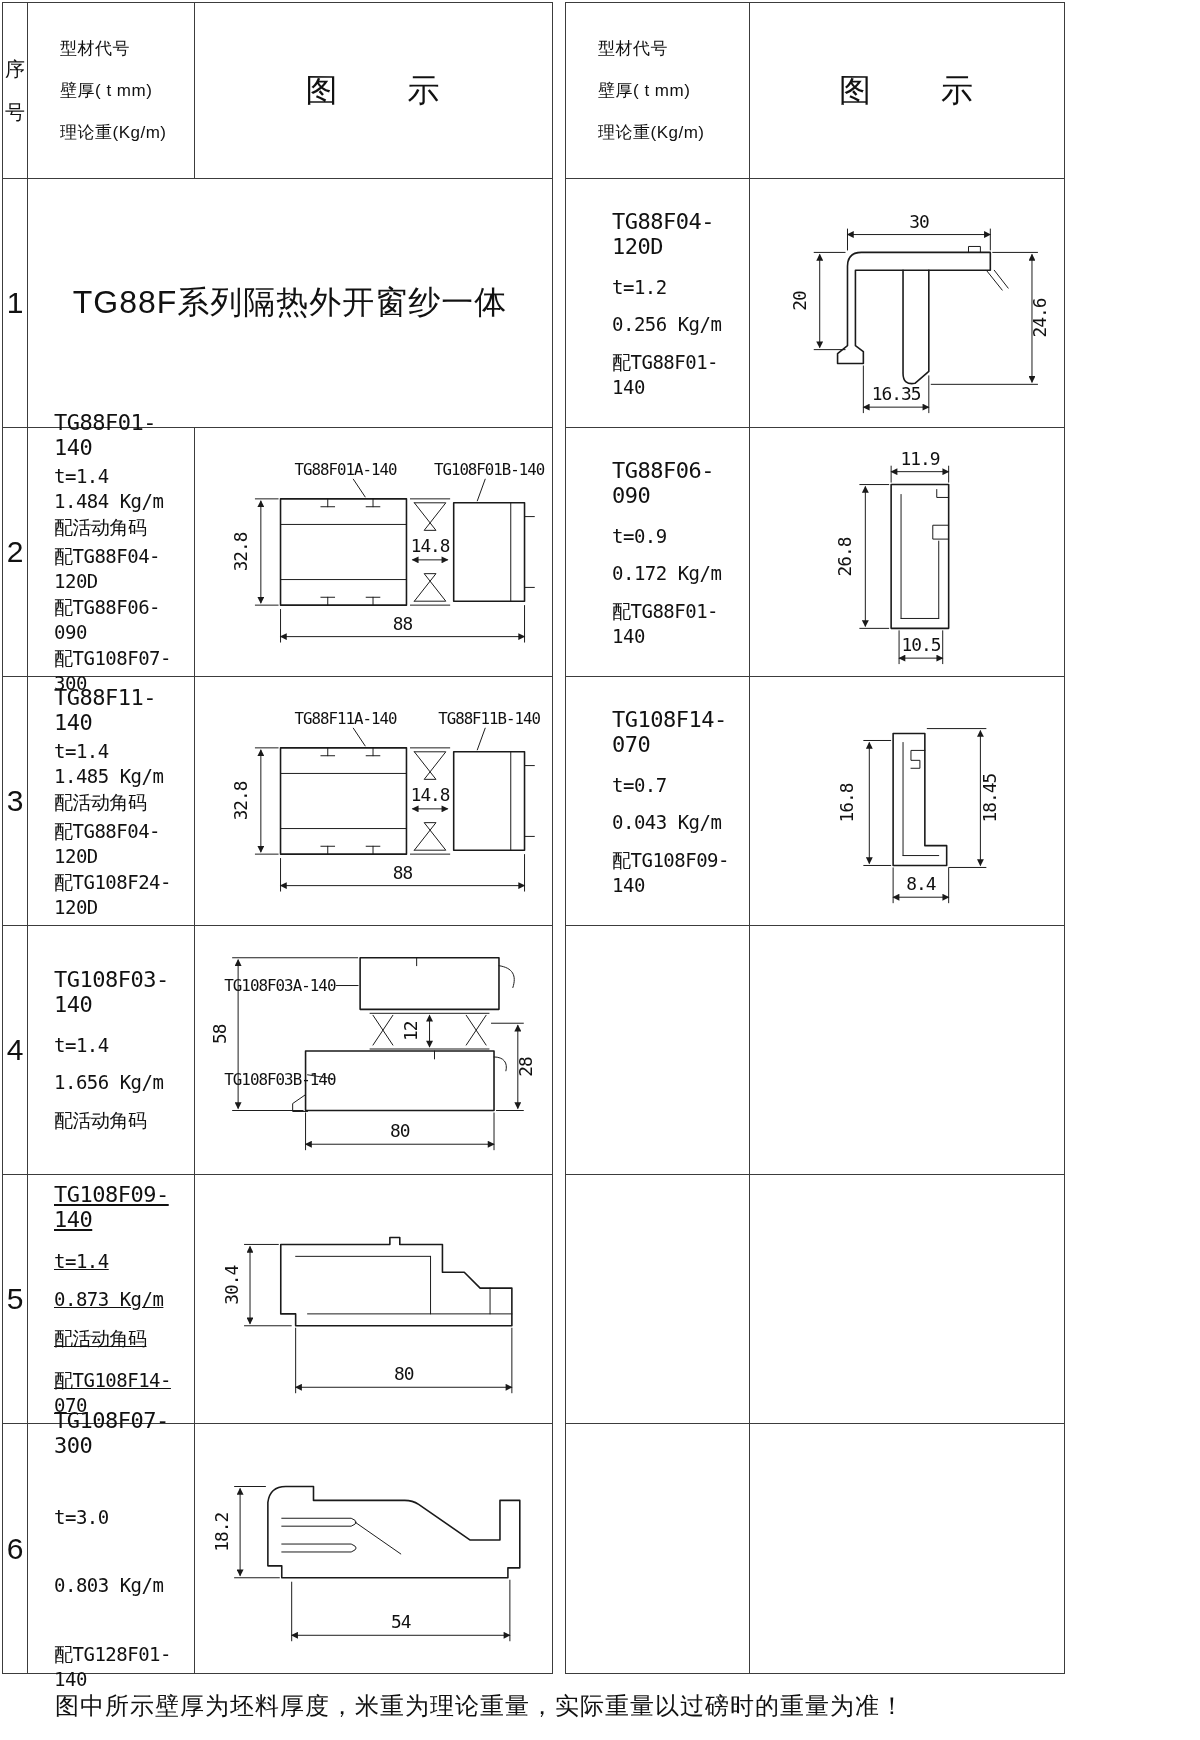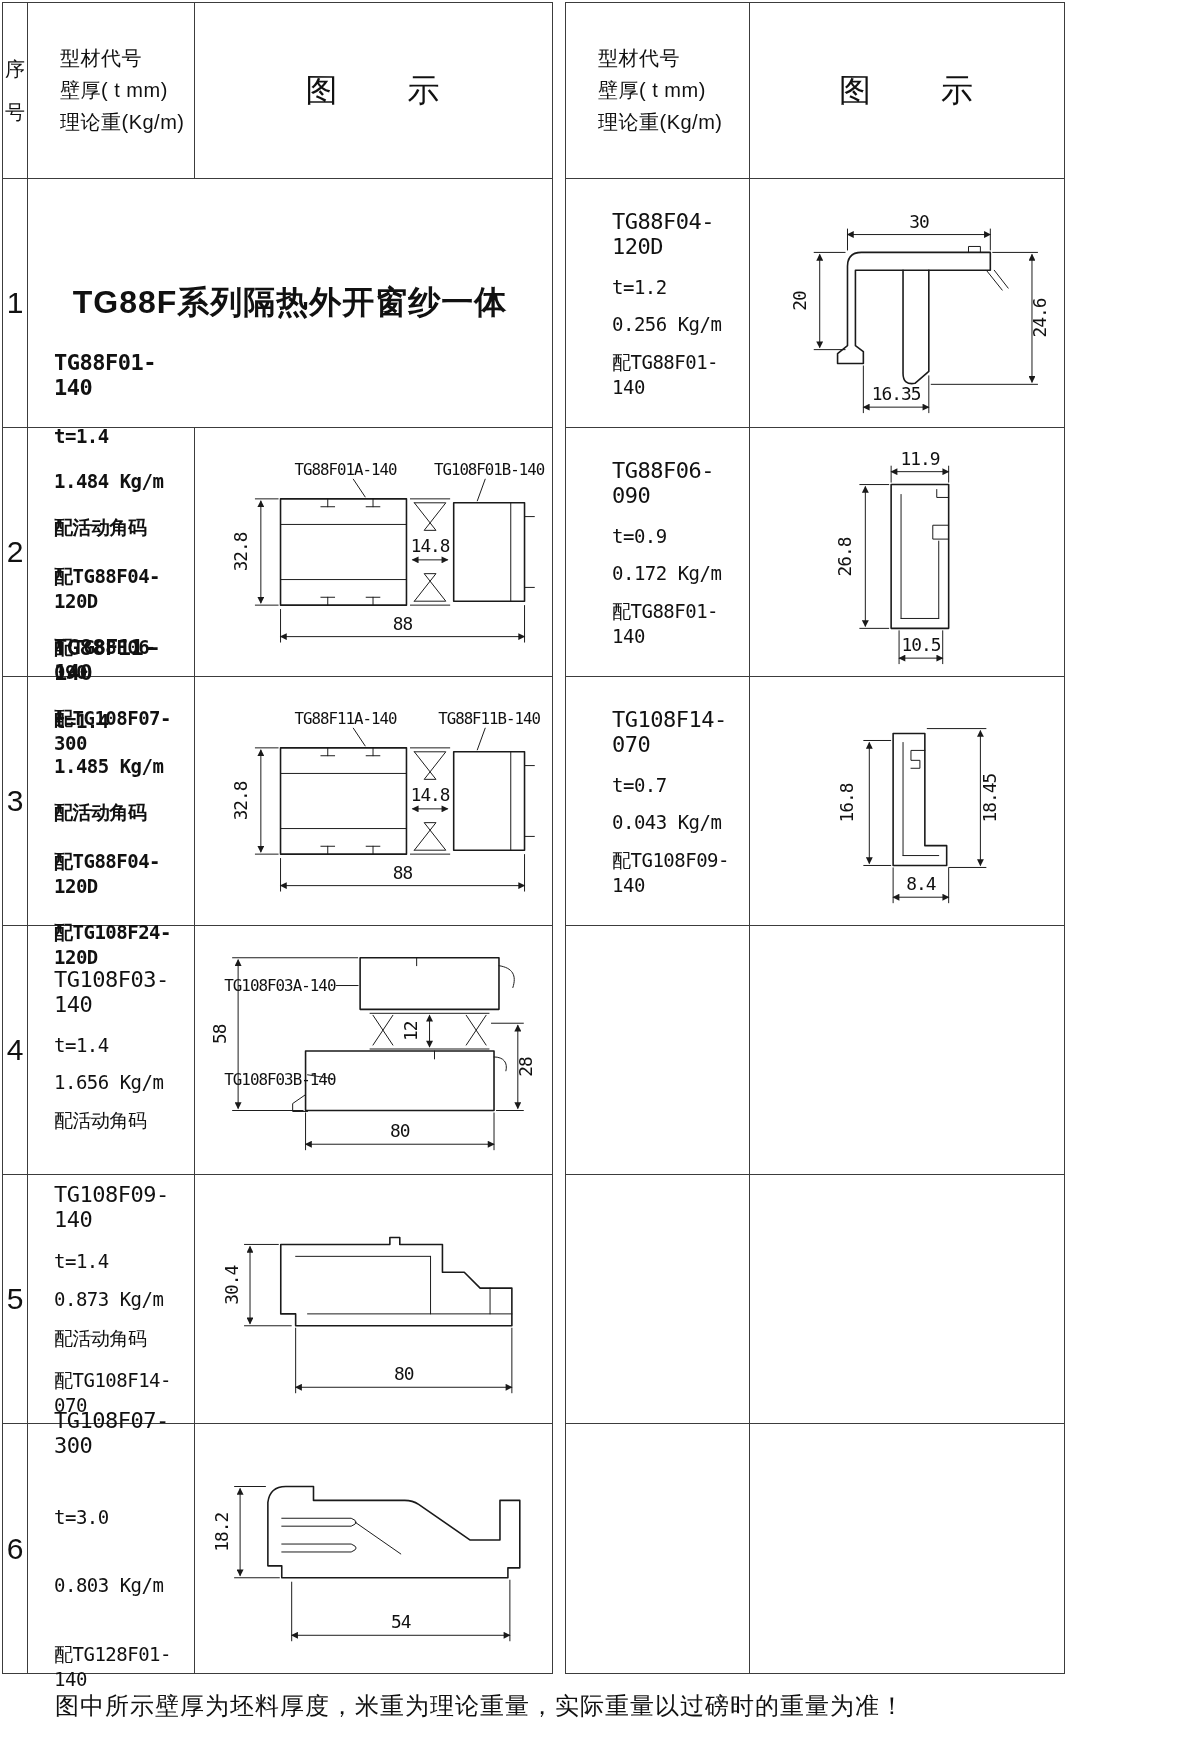--- a/index.html
+++ b/index.html
@@ -12,32 +12,32 @@
   .tbl {
     position:absolute; top:2px; display:grid; border:1px solid #3c3c3c; background:#fff;
   }
   .ltable { left:2px;  width:551px; height:1672px; grid-template-columns:25px 167px 357px; grid-template-rows:176px repeat(6,249px); }
   .rtable { left:565px; width:500px; height:1672px; grid-template-columns:184px 314px;    grid-template-rows:176px repeat(6,249px); }
   .c { border-right:1px solid #3c3c3c; border-bottom:1px solid #3c3c3c; position:relative; }
   .nr { border-right:none; }
   .nb { border-bottom:none; }
   .num { display:flex; align-items:center; justify-content:center; font-size:30px; }
   .hdr-seq { display:flex; flex-direction:column; align-items:center; justify-content:center; gap:16px; font-size:20px; }
-  .hdr-spec { display:flex; flex-direction:column; justify-content:center; gap:5px; padding-left:32px; font-size:20px; letter-spacing:0.5px; }
+  .hdr-spec { display:flex; flex-direction:column; justify-content:center; gap:19px; padding-left:32px; font-size:17px; letter-spacing:0.5px; }
   .hdr-diag { display:flex; align-items:center; justify-content:center; font-size:32px; white-space:pre; letter-spacing:2px; }
   .spec { display:flex; flex-direction:column; justify-content:center; padding:12px 4px 12px 26px; }
   .spec .code { font-family:"DejaVu Sans Mono","Liberation Mono",monospace; font-size:22px; letter-spacing:-0.5px; margin-bottom:2px; }
   .spec .ln { font-size:19px; font-family:"DejaVu Sans Mono","Liberation Mono",monospace; letter-spacing:-0.5px; }
   .rspec { padding-left:46px; }
-  .g7  { gap:23px;font-weight:bold; }
-  .g15 { gap:16px; }
+  .g7  { gap:3px; }
+  .g15 { gap:16px;text-decoration:underline; }
   .g26 { gap:15px; }
   .g30 { gap:46px; }
   .merged { grid-column:2/4; display:flex; align-items:center; justify-content:center; }
-  .series-title { font-size:32px; font-weight:700; letter-spacing:1px; }
+  .series-title { font-size:32px; font-weight:400; letter-spacing:1px; }
   .diag { display:flex; align-items:center; justify-content:center; }
   .footer { position:absolute; left:0; top:1690px; width:960px; text-align:center; font-size:24px; font-weight:500; letter-spacing:1px; }
   
   svg .p { fill:none; stroke:#1a1a1a; stroke-width:1.6; stroke-linejoin:round; stroke-linecap:round; }
   svg .t { fill:none; stroke:#1a1a1a; stroke-width:1; stroke-linejoin:round; stroke-linecap:round; }
   svg .d { fill:none; stroke:#1a1a1a; stroke-width:1; }
   svg .dt { font-size:18px; fill:#111; font-family:"DejaVu Sans Mono","Liberation Mono",monospace; letter-spacing:-1px; }
   svg .lt { font-size:16px; fill:#111; font-family:"DejaVu Sans Mono","Liberation Mono",monospace; letter-spacing:-1px; }
 </style>
 </head>

